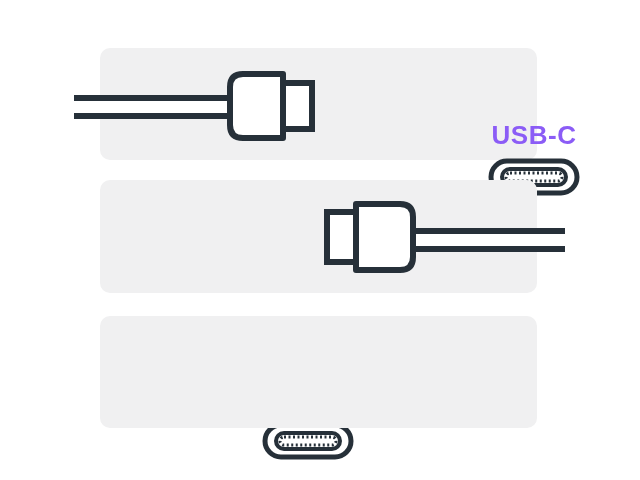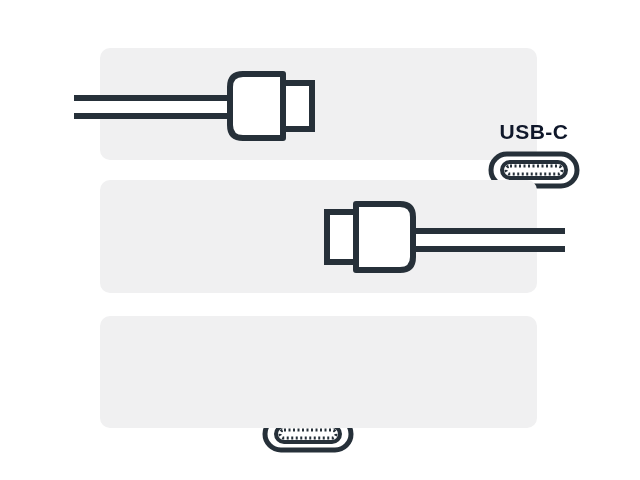--- a/index.html
+++ b/index.html
@@ -15,21 +15,21 @@
   .cable-a{left:74px;top:95px;width:158px;}
   .cable-b{left:413px;top:228px;width:152px;}
 
   .plug{position:absolute;}
   .plug-a{left:225px;top:71px;}
   .plug-b{left:322px;top:200px;}
 
   .usbc-group{position:absolute;width:92px;text-align:center;}
   .usbc-group-a{left:388px;top:72px;}
   .usbc-group-b{left:162px;top:204px;}
-  .usbc-label{display:block;font-size:21px;font-weight:bold;color:#0f172a;letter-spacing:0.5px;margin-bottom:7px;}
+  .usbc-label{display:block;font-size:26px;font-weight:bold;color:#8b5cf6;letter-spacing:0.5px;margin-bottom:7px;}
 </style>
 </head>
 <body>
 
 <div class="canvas">
 
   <div class="panel panel-a">
     <div class="usbc-group usbc-group-a">
       <span class="usbc-label">USB-C</span>
       <svg width="92" height="38" viewBox="0 0 92 38">

